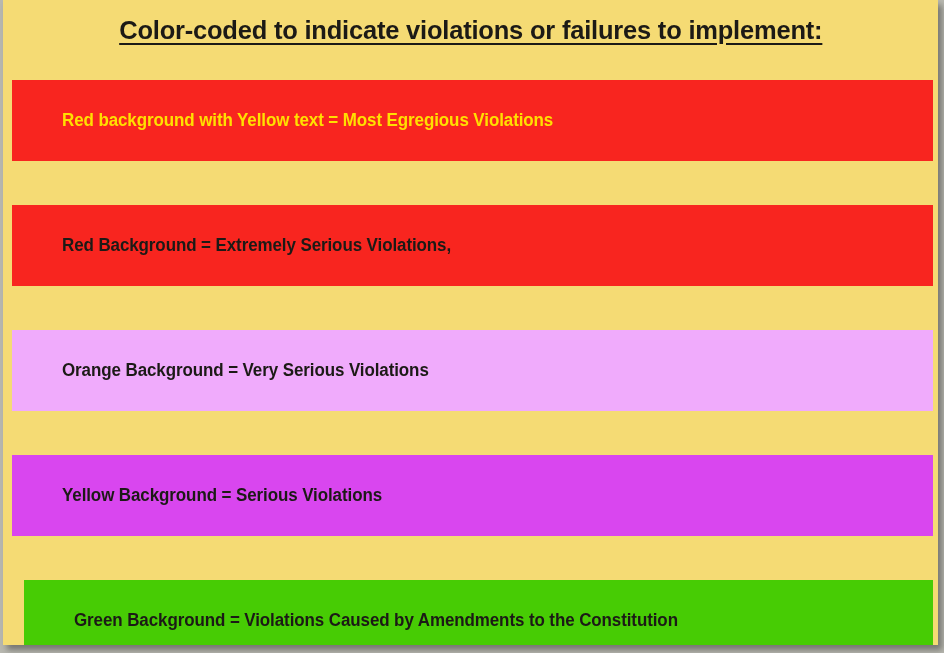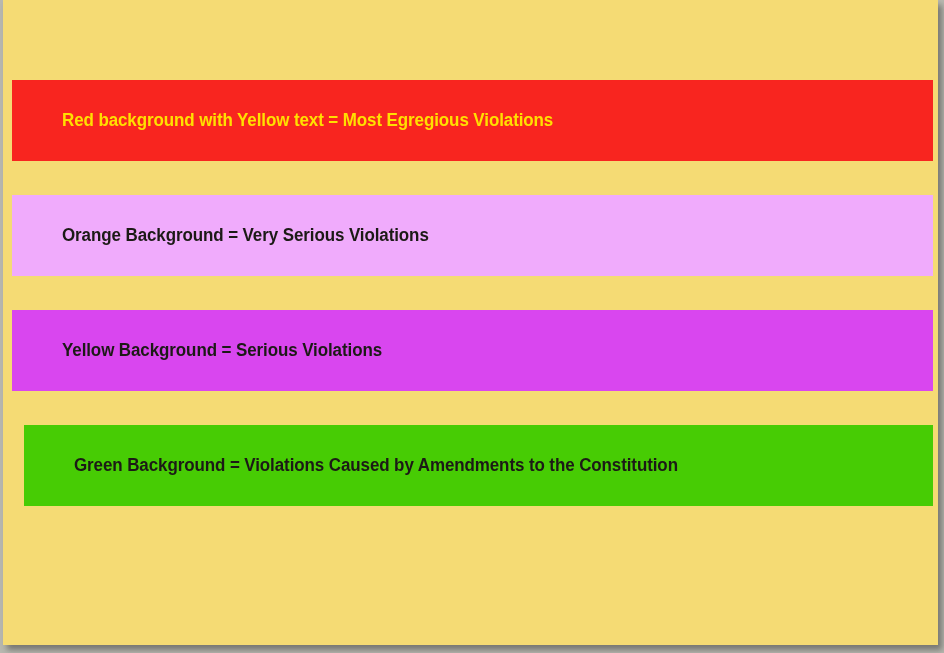--- a/index.html
+++ b/index.html
@@ -49,21 +49,21 @@
 
   
   #legend-list {
     position: absolute;
     left: 9px;
     top: 80px;
     width: 921px;
   }
   .legend-band {
     height: 81px;
-    margin-bottom: 34px;
+    margin-bottom: 44px;
     display: flex;
     align-items: center;
     box-sizing: border-box;
     padding-left: 50px;
   }
   .legend-band:last-child {
     margin-bottom: 0;
     margin-left: 12px;
   }
   .legend-label {
@@ -74,27 +74,33 @@
     white-space: nowrap;
     transform: scaleX(0.97);
     transform-origin: left center;
   }
 </style>
 </head>
 <body>
 
 <div id="slide" style="background: rgb(245, 219, 116);">
 
+  <div id="title-block">
+    <div id="page-title">Color-coded to indicate violations or failures to implement:</div>
+  </div>
 
   <div id="legend-list">
 
     <div class="legend-band" style="background: rgb(248, 37, 31);">
       <span class="legend-label" style="color: rgb(255, 224, 0);">Red background with Yellow text = Most Egregious Violations</span>
     </div>
 
+    <div class="legend-band" style="background: rgb(248, 37, 31);">
+      <span class="legend-label" style="color: rgb(28, 26, 22);">Red Background = Extremely Serious Violations,</span>
+    </div>
 
     <div class="legend-band" style="background: #f0abfc;">
       <span class="legend-label" style="color: rgb(28, 26, 22);">Orange Background = Very Serious Violations</span>
     </div>
 
     <div class="legend-band" style="background: #d946ef;">
       <span class="legend-label" style="color: rgb(28, 26, 22);">Yellow Background = Serious Violations</span>
     </div>
 
     <div class="legend-band" style="background: rgb(71, 204, 4);">

